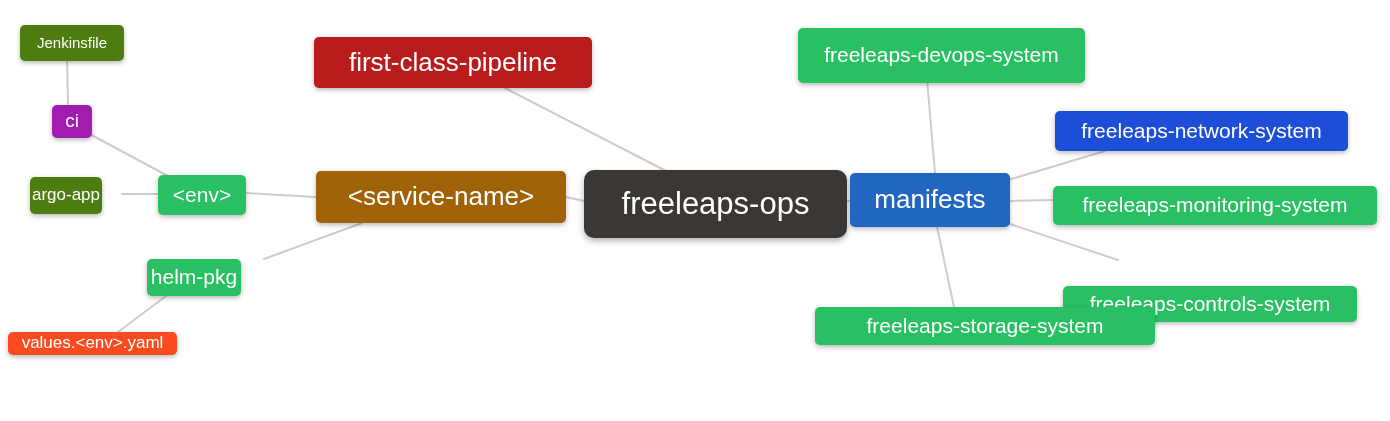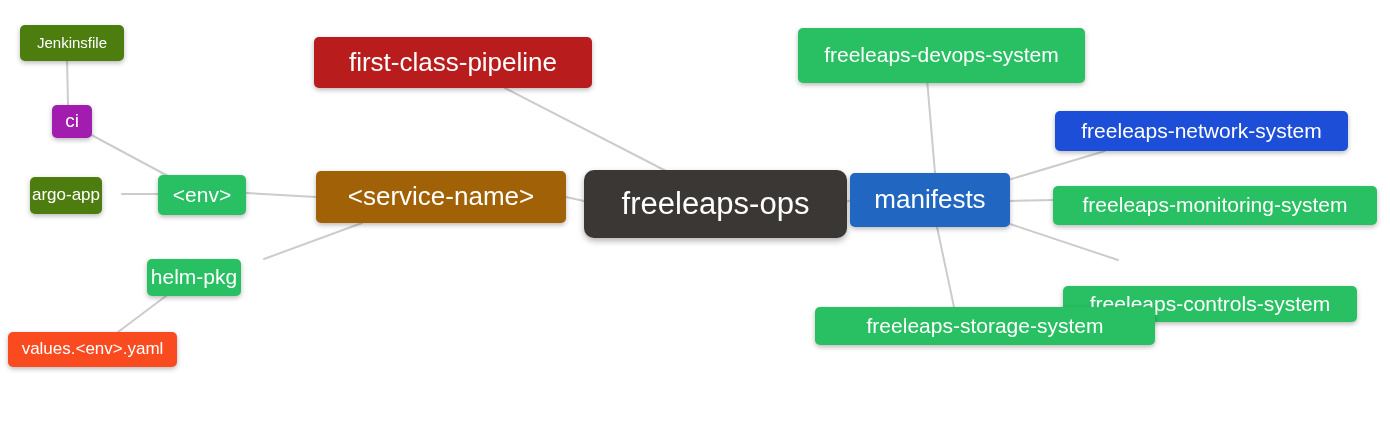--- a/index.html
+++ b/index.html
@@ -97,20 +97,20 @@
       </div>
       <div class="node secondary" style="left: 815px; top: 307px; width: 340px; height: 38px; font-size: 21px; background: rgb(40, 192, 99);">
         <span>freeleaps-storage-system</span>
       </div>
       <div class="node tertiary" style="left: 52px; top: 105px; width: 40px; height: 33px; font-size: 19px; background: #a21caf;">
         <span>ci</span>
       </div>
       <div class="node tertiary" style="left: 30px; top: 177px; width: 72px; height: 37px; font-size: 17px; background: #4d7c0f;">
         <span>argo-app</span>
       </div>
-      <div class="node tertiary" style="left: 8px; top: 332px; width: 169px; height: 35px; font-size: 17px; background: rgb(250, 74, 31);">
+      <div class="node tertiary" style="left: 8px; top: 332px; width: 169px; height: 23px; font-size: 17px; background: rgb(250, 74, 31);">
         <span>values.&lt;env&gt;.yaml</span>
       </div>
       <div class="node quaternary" style="left: 20px; top: 25px; width: 104px; height: 36px; font-size: 15px; background: #4d7c0f;">
         <span>Jenkinsfile</span>
       </div>
     </div>
 </div>
 
 </body></html>

